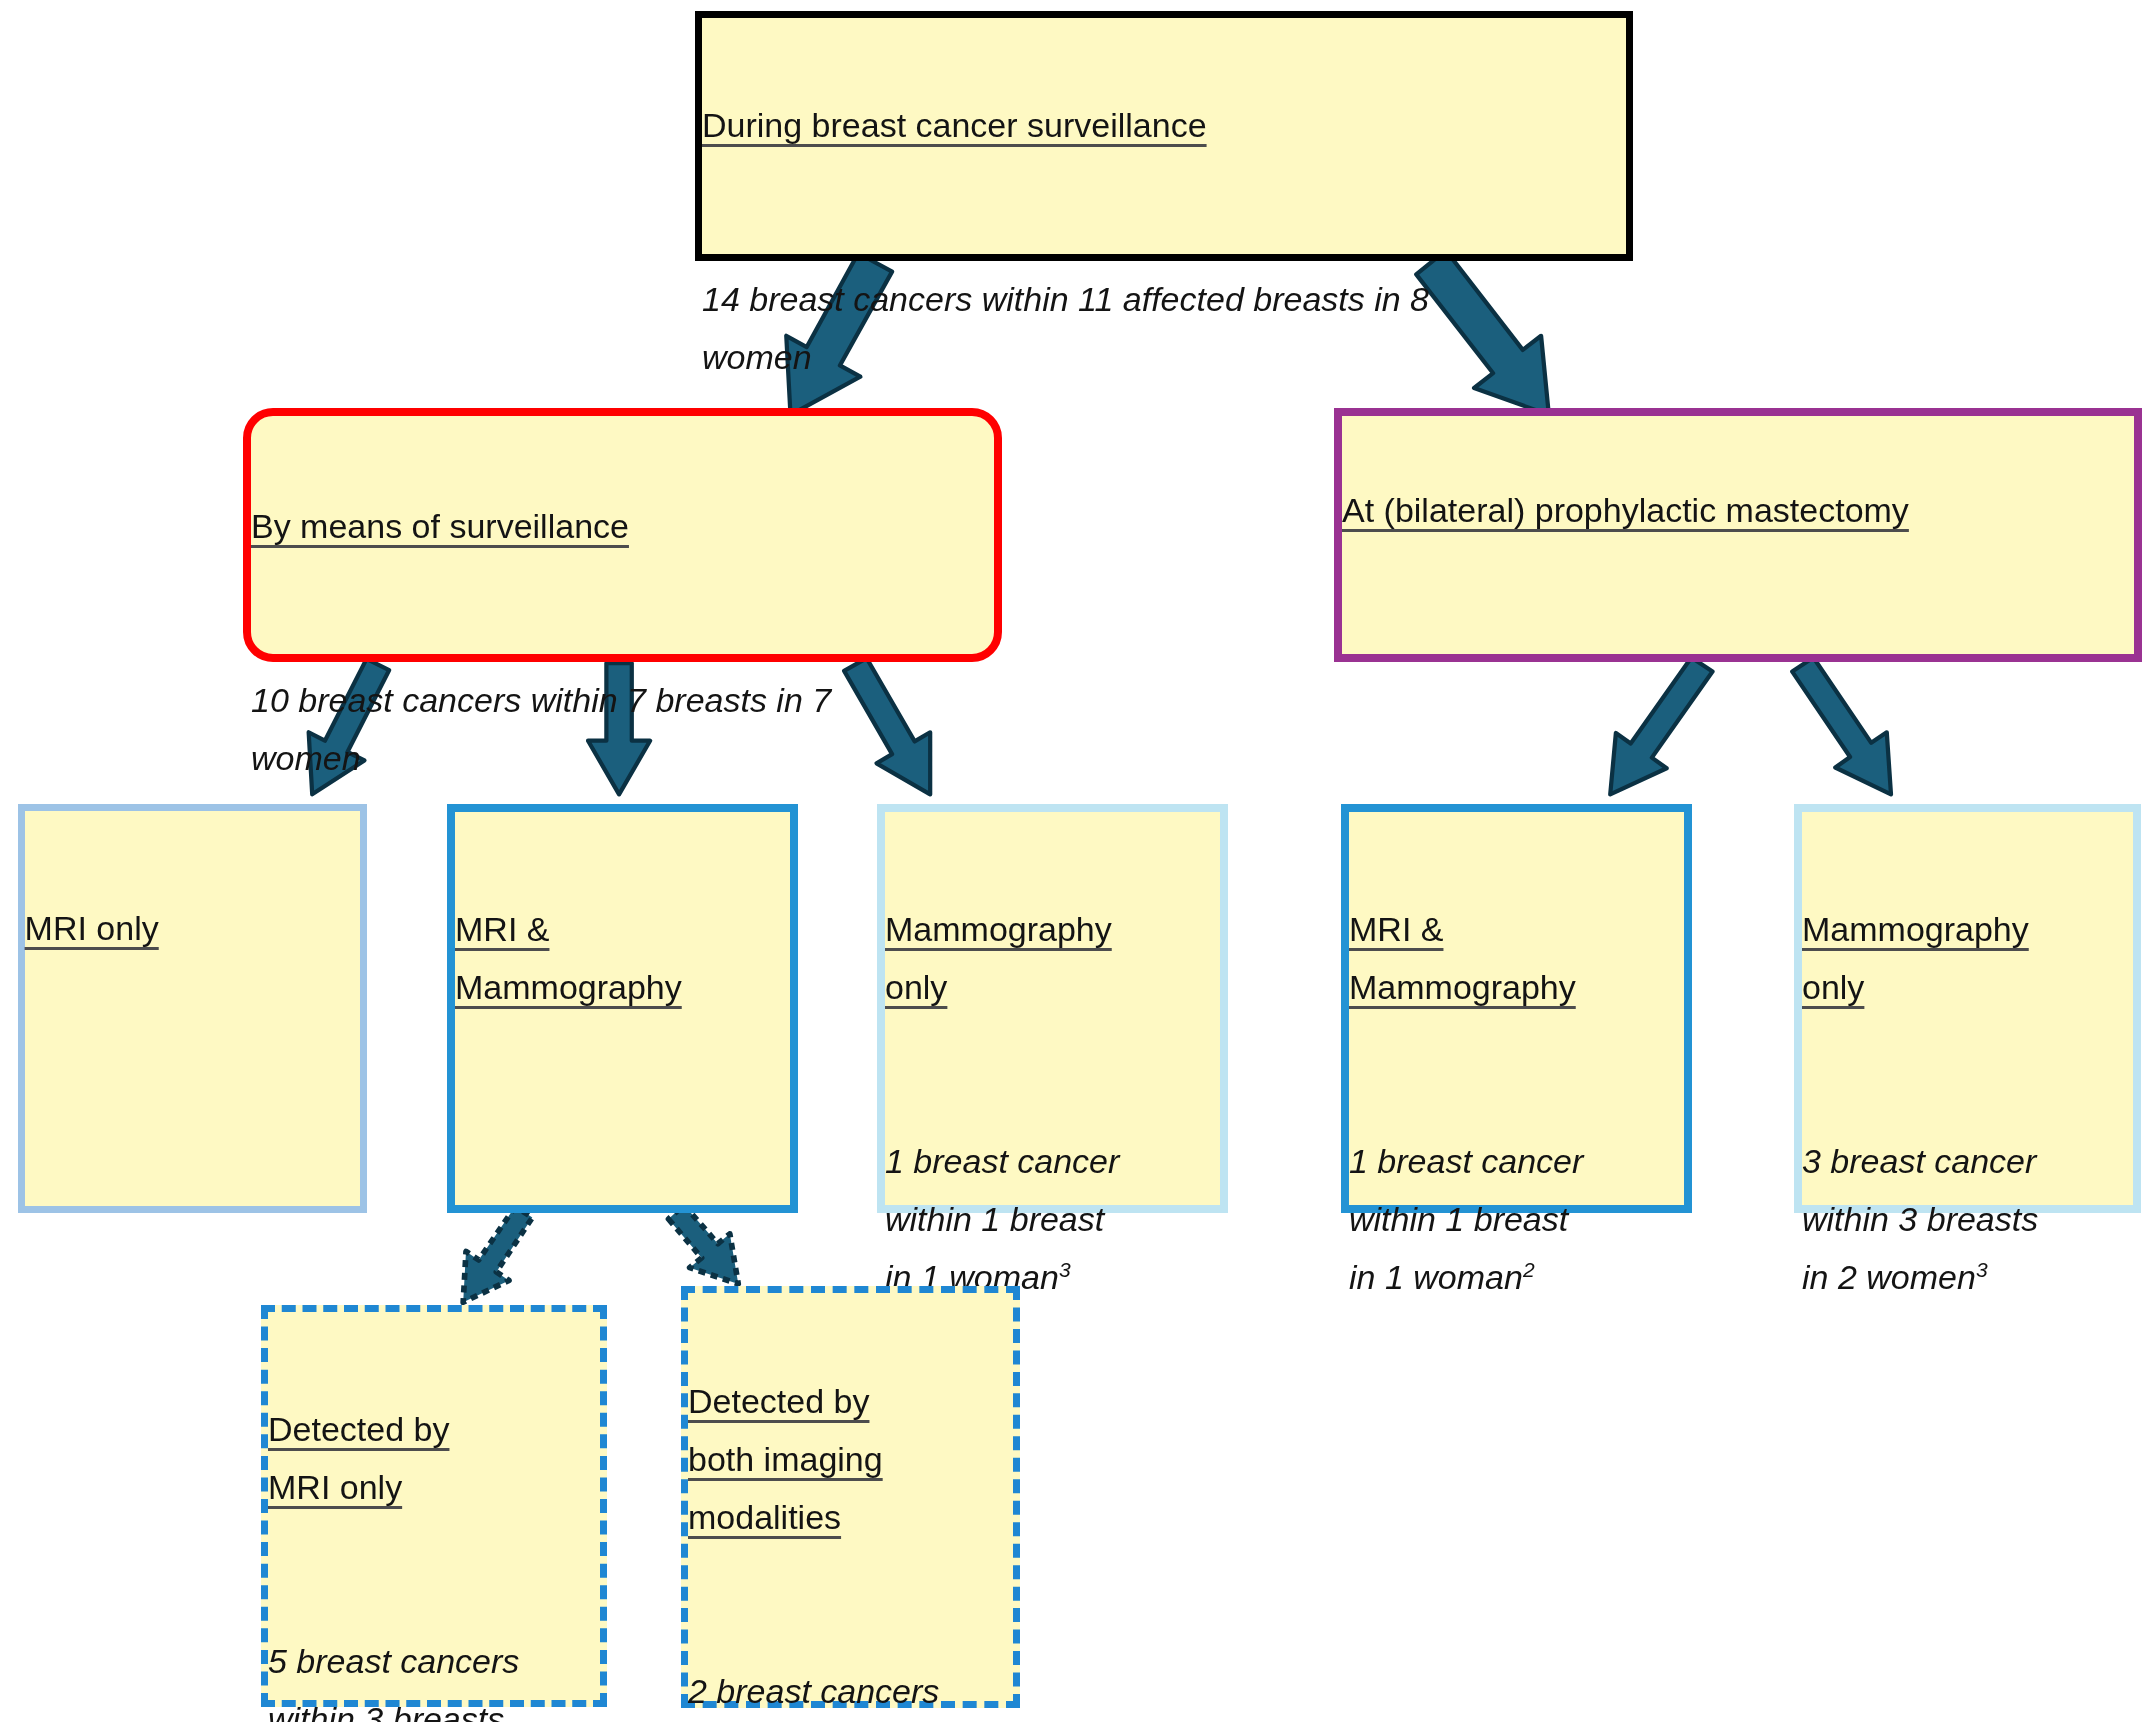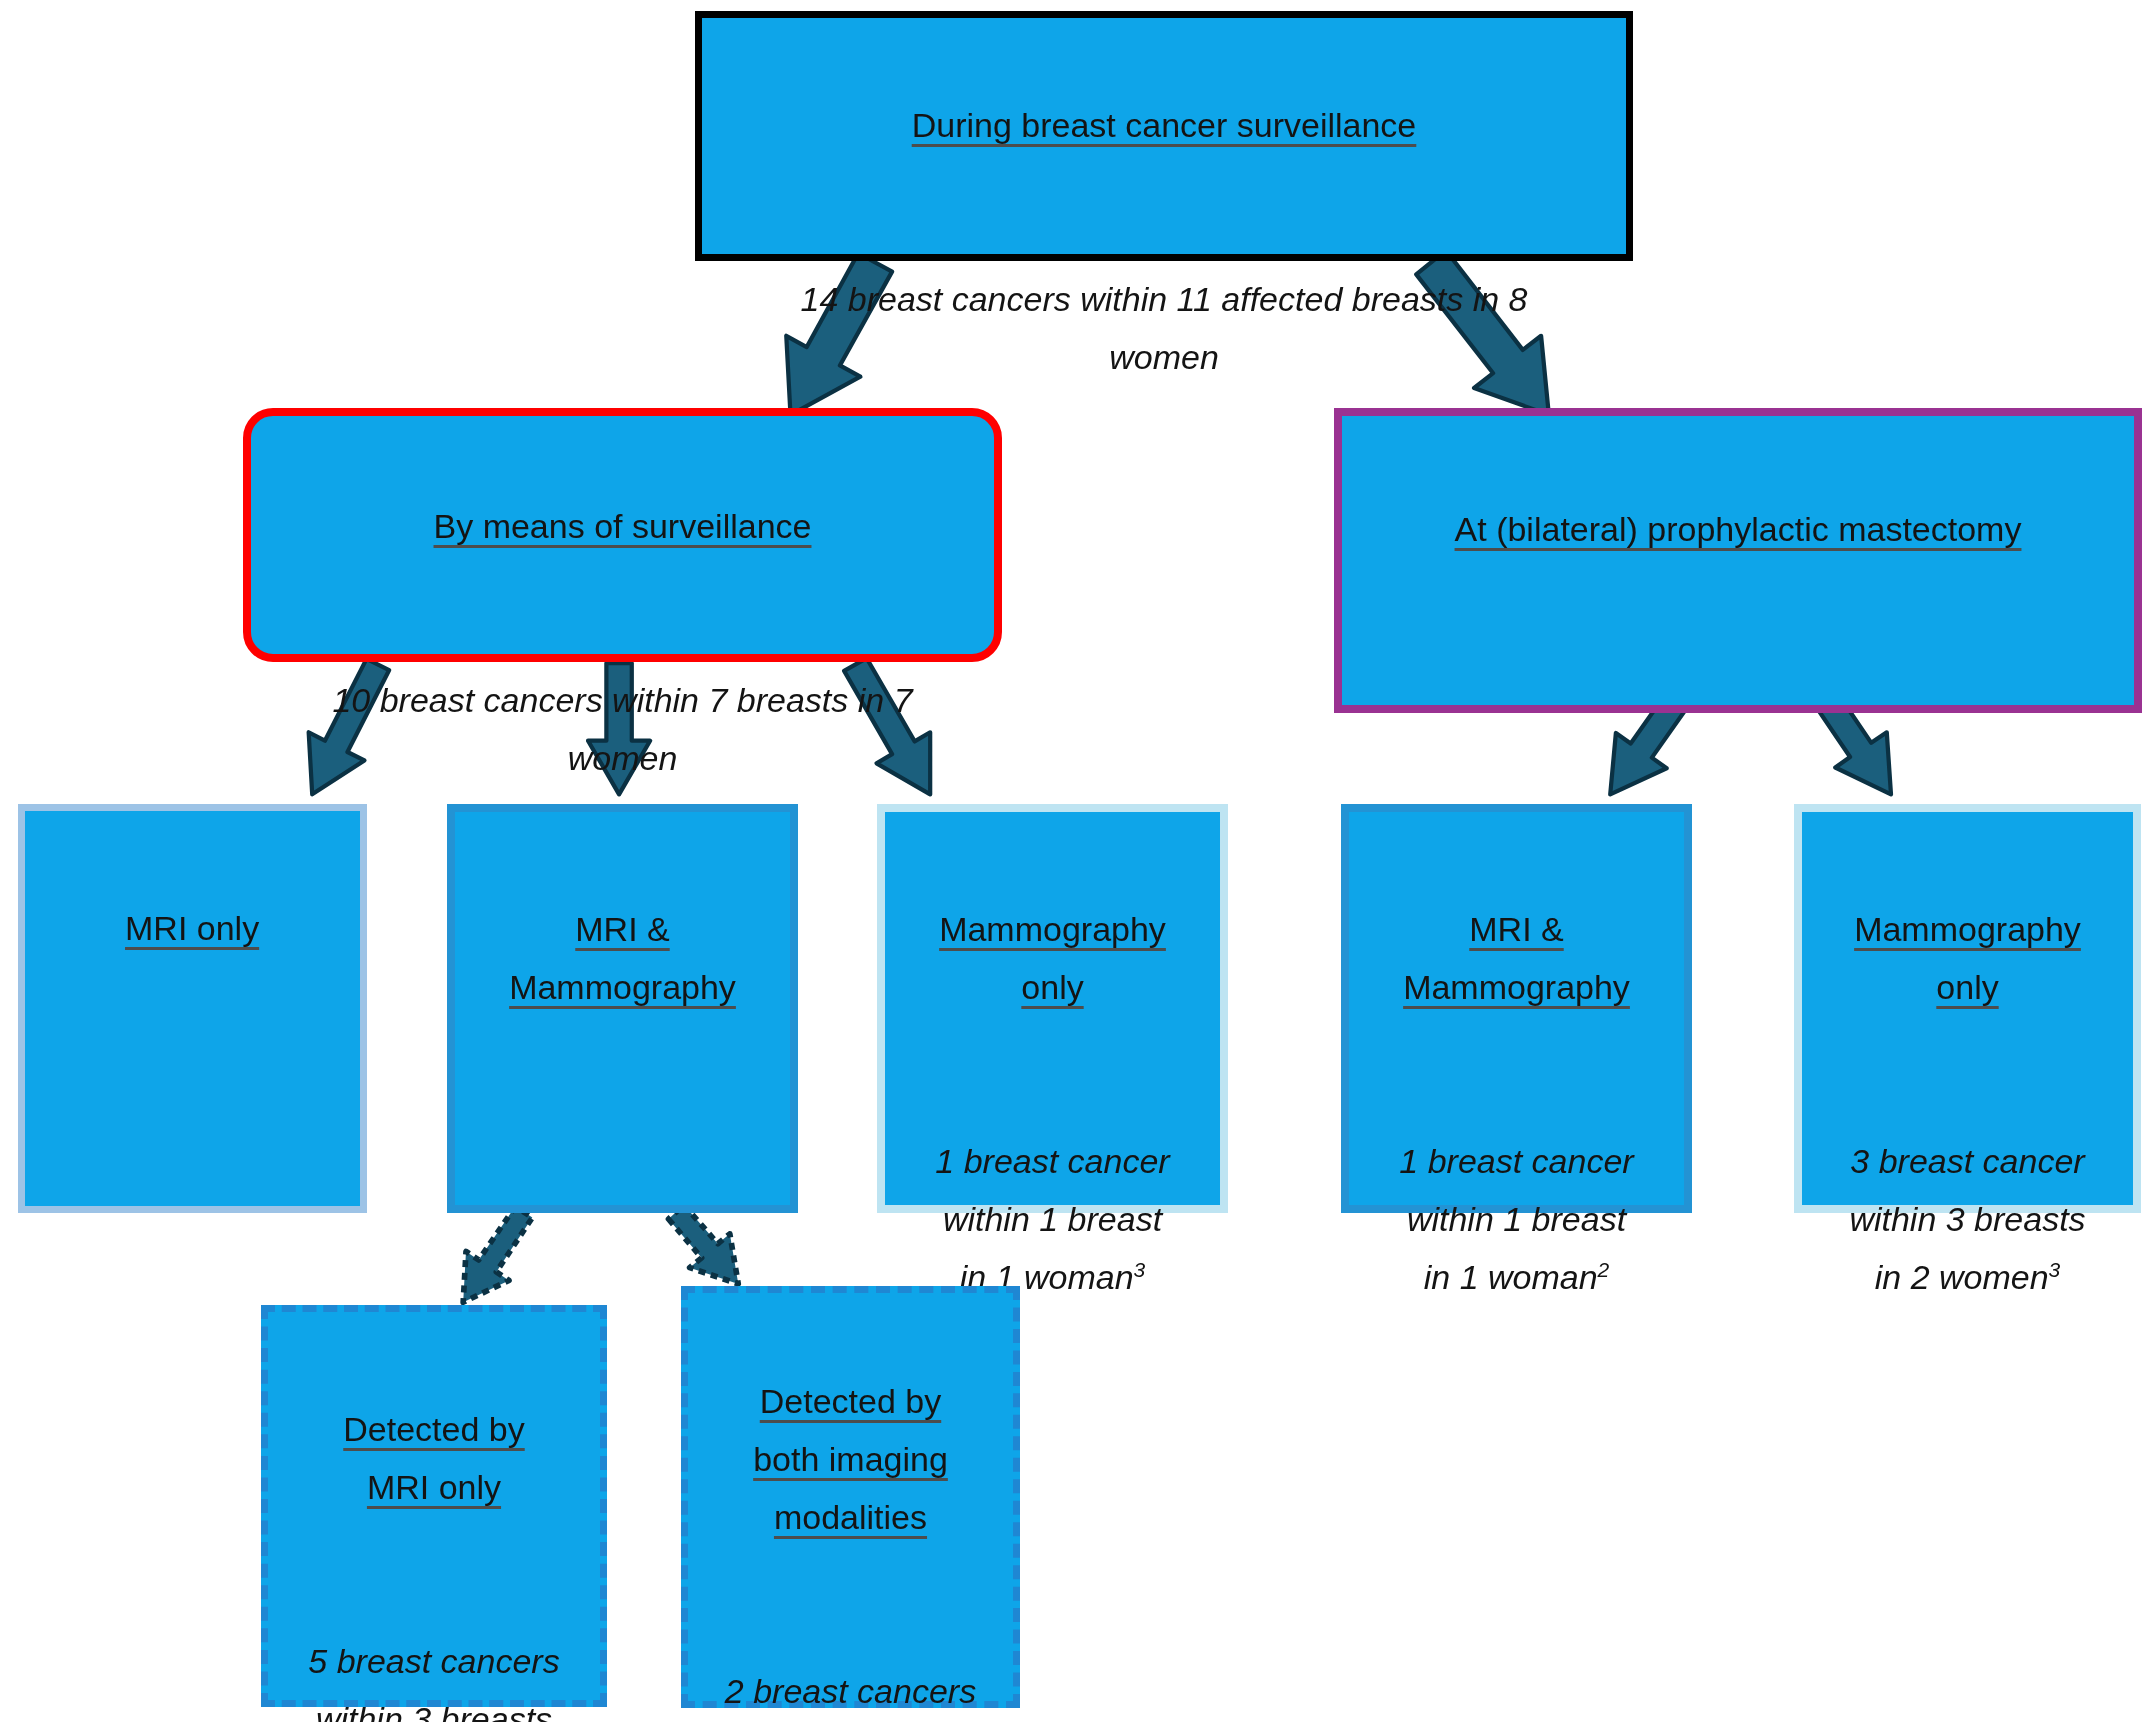--- a/index.html
+++ b/index.html
@@ -17,23 +17,22 @@
     overflow: hidden;
   }
   #arrows-layer {
     position: absolute;
     left: 0; top: 0;
     width: 2151px;
     height: 1722px;
   }
   .node {
     position: absolute;
-    background: #0ea5e9;
+    background: #fef9c3;
     box-sizing: border-box;
-    text-align: center;
     white-space: pre-line;
     font-size: 34px;
     line-height: 58px;
     padding-top: 30px;
   }
   .node .title {
     text-decoration: underline;
     text-decoration-color: var(--underline, #4d4d4d);
     text-decoration-thickness: 2.8px;
     text-underline-offset: 7px;
@@ -77,21 +76,21 @@
     <div class="body"><span>14 breast cancers within 11 affected breasts in 8
 women</span><sup class="sup"></sup></div>
   </div>
 
   <div class="node border-red" style="left:243px; top:408px; width:759px; height:254px; padding-top:22.6px;border-radius:30px;">
     <div class="title">By means of surveillance</div>
     <div class="body"><span>10 breast cancers within 7 breasts in 7
 women</span><sup class="sup"></sup></div>
   </div>
 
-  <div class="node border-purple" style="left:1334px; top:408px; width:808px; height:305px; padding-top:26px;">
+  <div class="node border-purple" style="left:1334px; top:408px; width:808px; height:254px; padding-top:7px;">
     <div class="title">At (bilateral) prophylactic mastectomy</div>
   </div>
 
   <div class="node border-lightblue" style="left:17.6px; top:804px; width:349px; height:409px;">
     <div class="title">MRI only</div>
   </div>
 
   <div class="node border-blue" style="left:447px; top:804px; width:351px; height:409px;">
     <div class="title">MRI &amp;
 Mammography</div>

